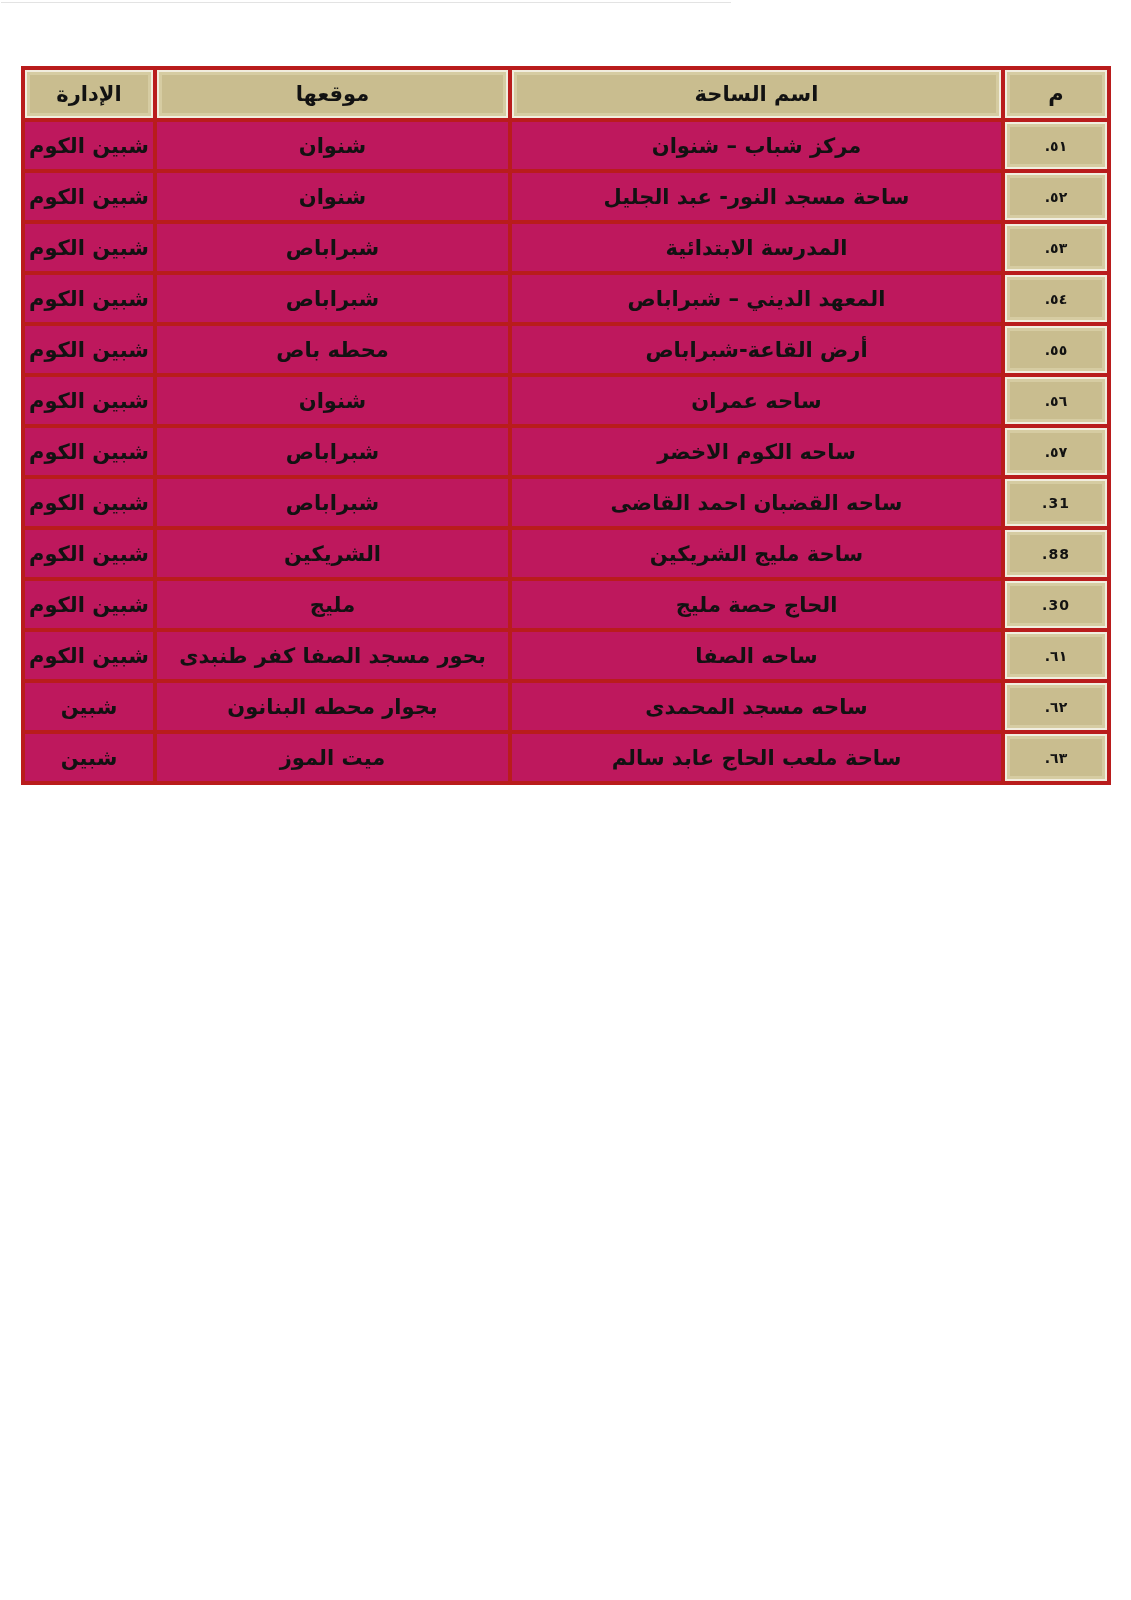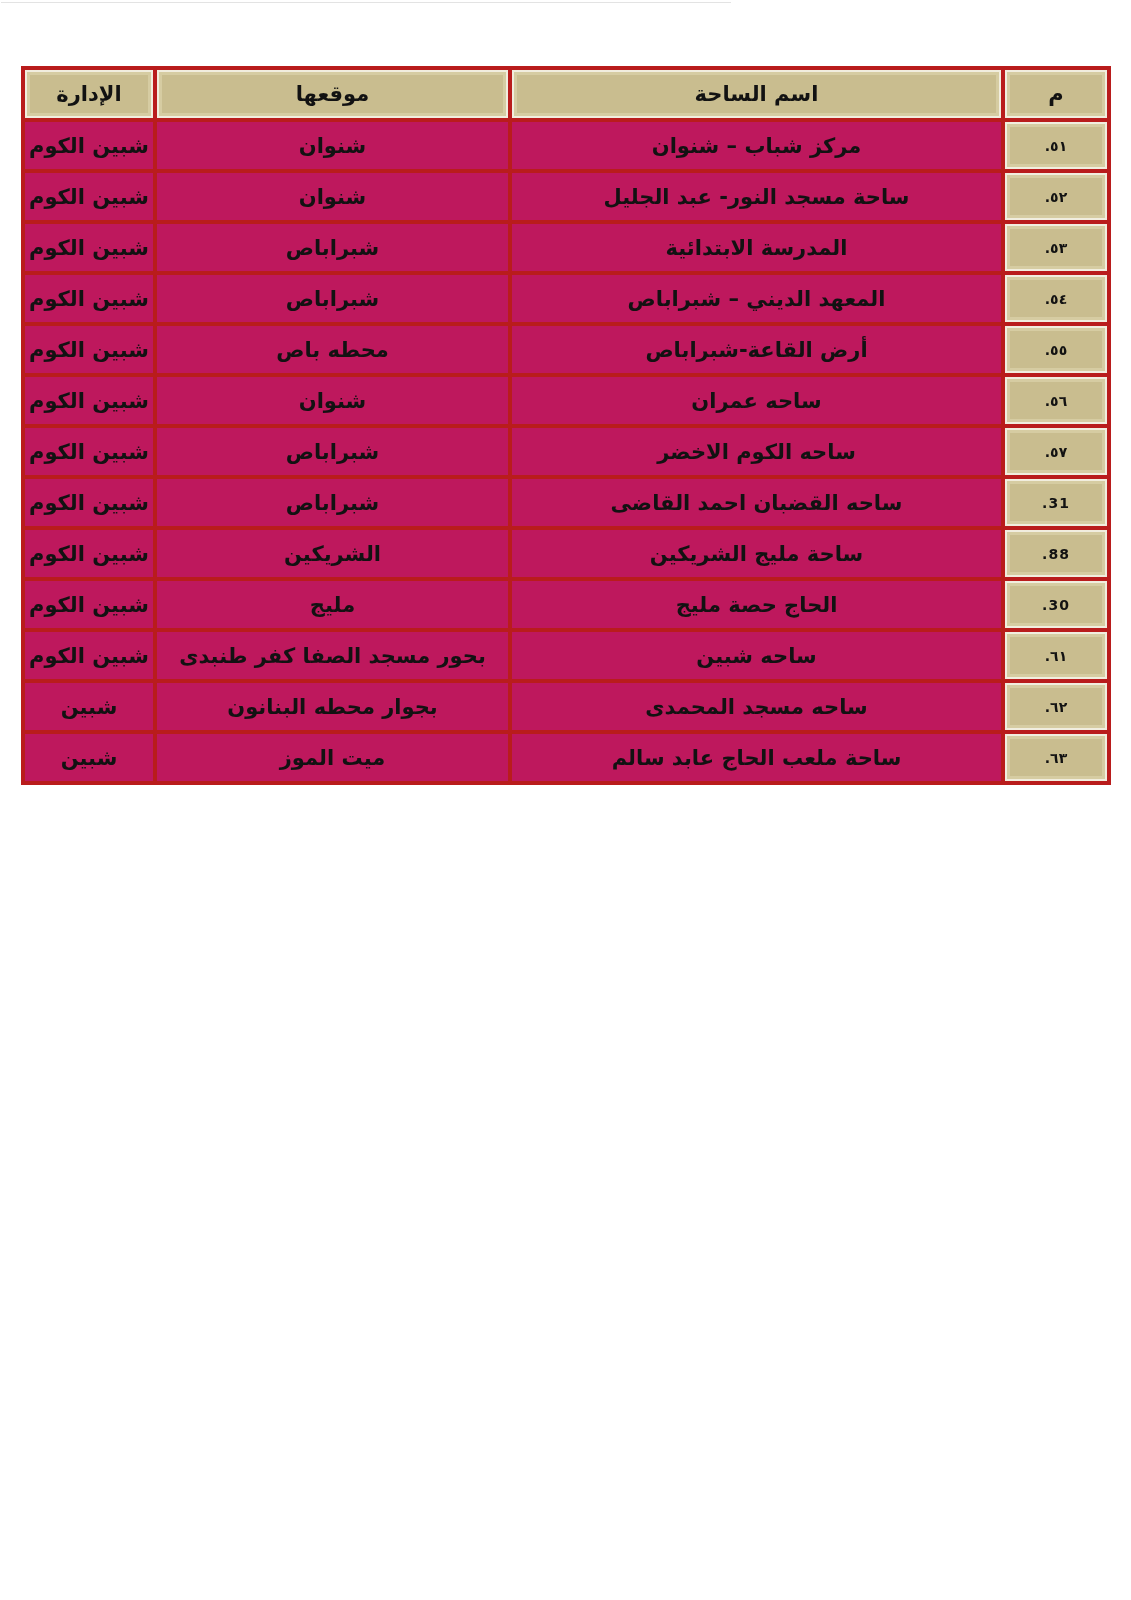--- a/index.html
+++ b/index.html
@@ -150,21 +150,21 @@
           <td class="text-cell">شبين الكوم</td>
         </tr>
         <tr>
           <td class="num-cell">30.</td>
           <td class="text-cell">الحاج حصة مليج</td>
           <td class="text-cell">مليج</td>
           <td class="text-cell">شبين الكوم</td>
         </tr>
         <tr>
           <td class="num-cell">٦١.</td>
-          <td class="text-cell">ساحه شبين</td>
+          <td class="text-cell">ساحه الصفا</td>
           <td class="text-cell">بحور مسجد الصفا كفر طنبدى</td>
           <td class="text-cell">شبين الكوم</td>
         </tr>
         <tr>
           <td class="num-cell">٦٢.</td>
           <td class="text-cell">ساحه مسجد المحمدى</td>
           <td class="text-cell">بجوار محطه البنانون</td>
           <td class="text-cell">شبين</td>
         </tr>
         <tr>

